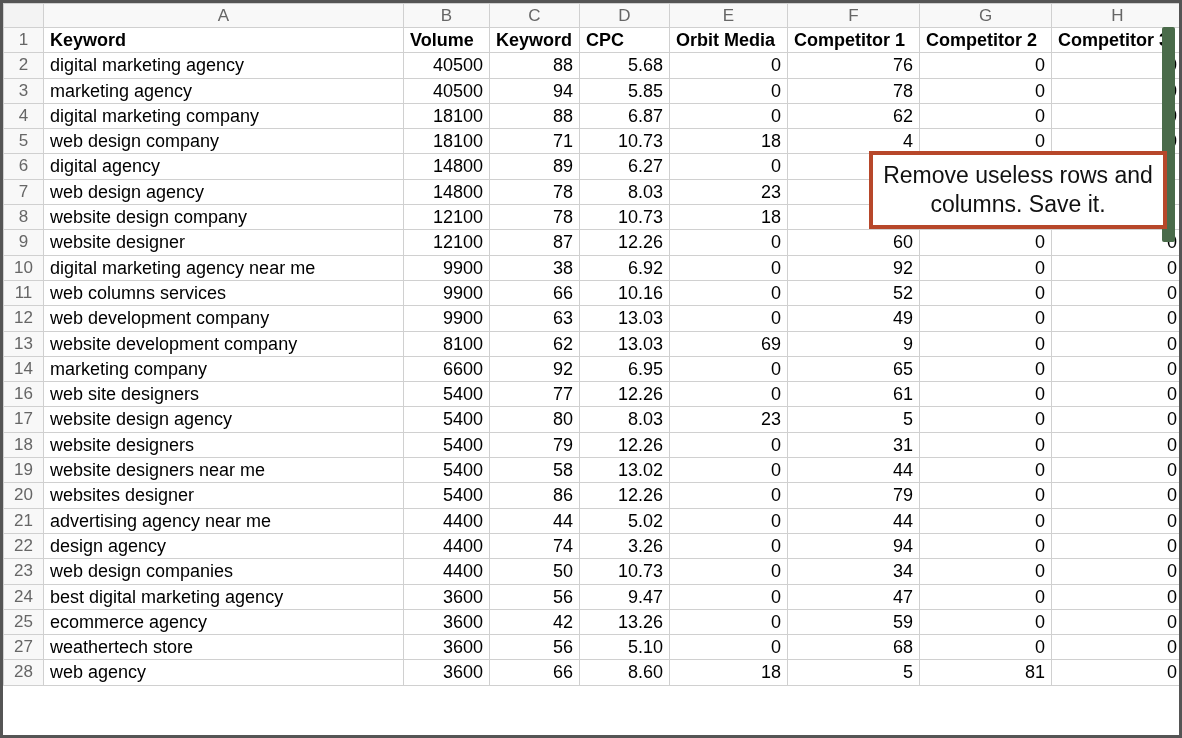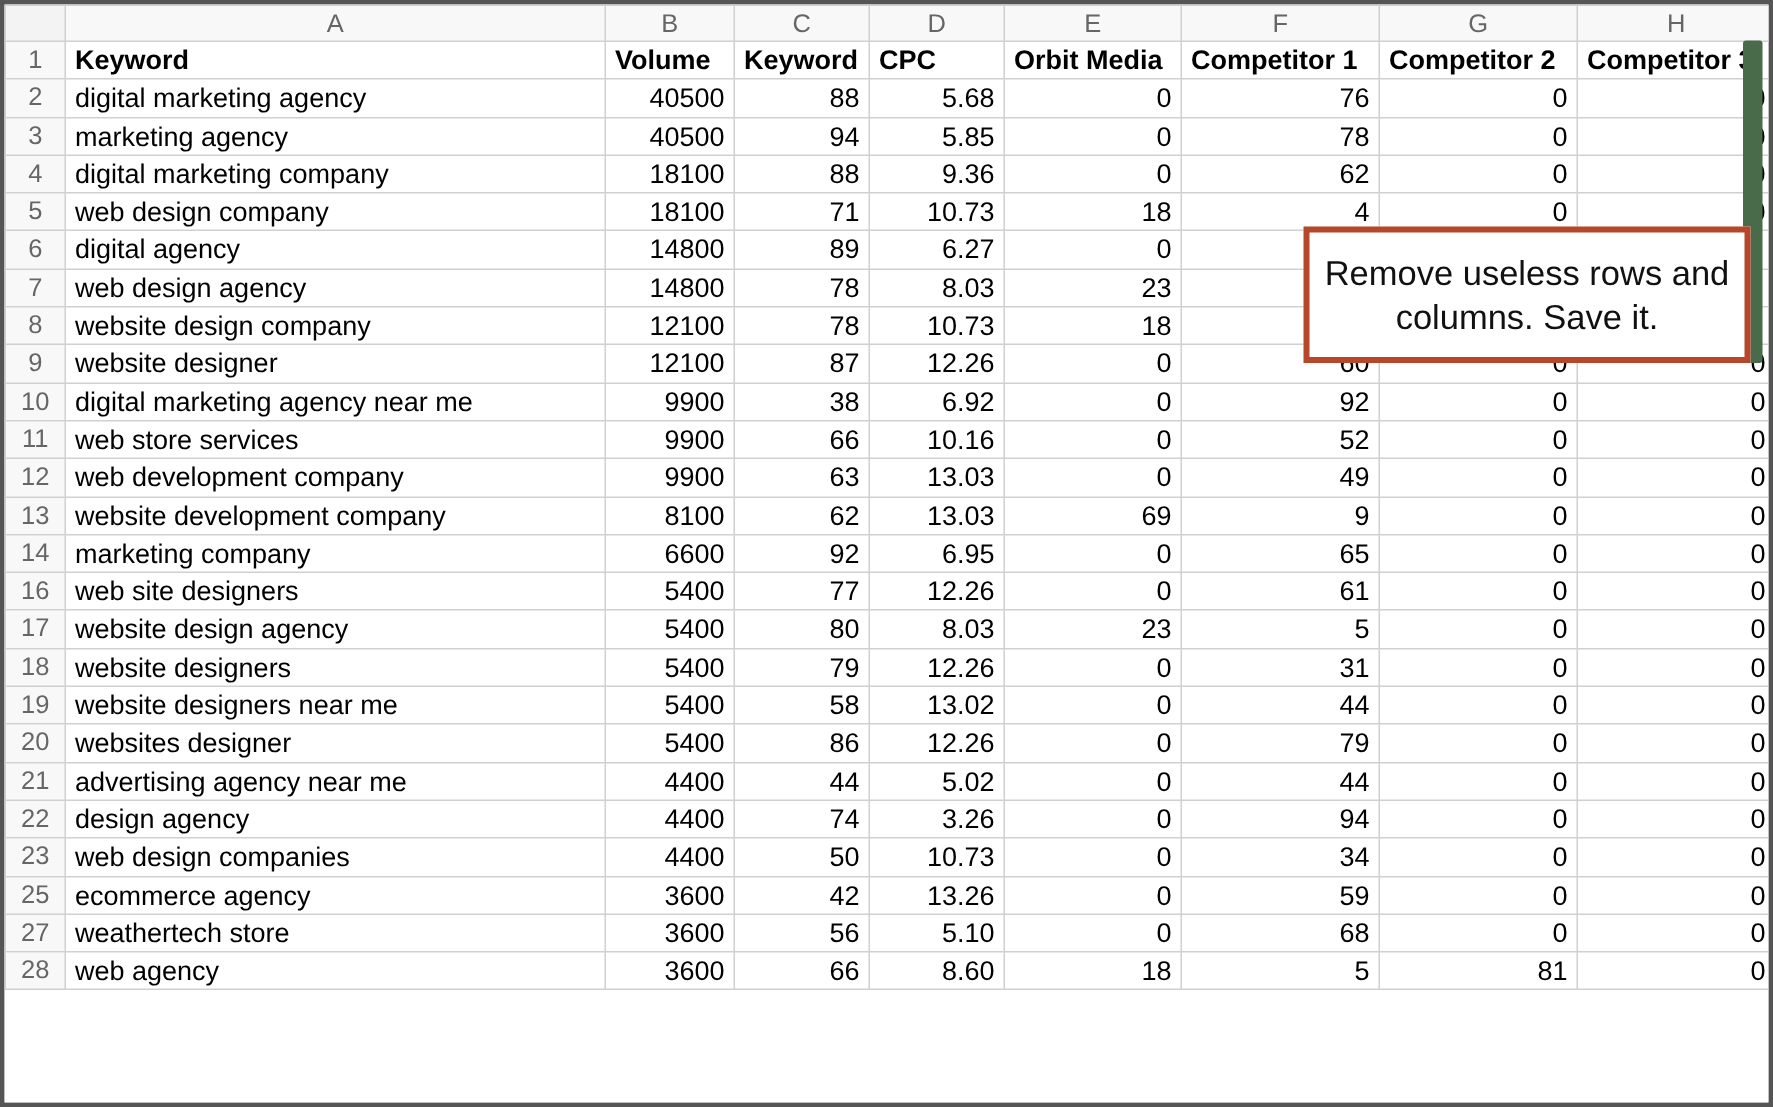--- a/index.html
+++ b/index.html
@@ -73,21 +73,21 @@
     height: 215px;
     background: #4a6b4a;
     border-radius: 2px;
   }
 
   .callout {
     position: absolute;
     top: 148px;
     left: 866px;
     width: 298px;
-    height: 91px;
+    height: 78px;
     background: #fff;
     border: 4px solid #b7472a;
     display: flex;
     align-items: center;
     justify-content: center;
     text-align: center;
     font-size: 23px;
     color: #111;
     padding: 6px 10px;
     line-height: 1.25;
@@ -154,21 +154,21 @@
           <td class="num">0</td>
           <td class="num">78</td>
           <td class="num">0</td>
           <td class="num">0</td>
         </tr>
         <tr>
           <th class="rownum">4</th>
           <td class="text">digital marketing company</td>
           <td class="num">18100</td>
           <td class="num">88</td>
-          <td class="num">9.36</td>
+          <td class="num">6.87</td>
           <td class="num">0</td>
           <td class="num">62</td>
           <td class="num">0</td>
           <td class="num">0</td>
         </tr>
         <tr>
           <th class="rownum">5</th>
           <td class="text">web design company</td>
           <td class="num">18100</td>
           <td class="num">71</td>
@@ -228,21 +228,21 @@
           <td class="num">9900</td>
           <td class="num">38</td>
           <td class="num">6.92</td>
           <td class="num">0</td>
           <td class="num">92</td>
           <td class="num">0</td>
           <td class="num">0</td>
         </tr>
         <tr>
           <th class="rownum">11</th>
-          <td class="text">web store services</td>
+          <td class="text">web columns services</td>
           <td class="num">9900</td>
           <td class="num">66</td>
           <td class="num">10.16</td>
           <td class="num">0</td>
           <td class="num">52</td>
           <td class="num">0</td>
           <td class="num">0</td>
         </tr>
         <tr>
           <th class="rownum">12</th>
@@ -355,20 +355,31 @@
           <td class="num">0</td>
         </tr>
         <tr>
           <th class="rownum">23</th>
           <td class="text">web design companies</td>
           <td class="num">4400</td>
           <td class="num">50</td>
           <td class="num">10.73</td>
           <td class="num">0</td>
           <td class="num">34</td>
+          <td class="num">0</td>
+          <td class="num">0</td>
+        </tr>
+        <tr>
+          <th class="rownum">24</th>
+          <td class="text">best digital marketing agency</td>
+          <td class="num">3600</td>
+          <td class="num">56</td>
+          <td class="num">9.47</td>
+          <td class="num">0</td>
+          <td class="num">47</td>
           <td class="num">0</td>
           <td class="num">0</td>
         </tr>
         <tr>
           <th class="rownum">25</th>
           <td class="text">ecommerce agency</td>
           <td class="num">3600</td>
           <td class="num">42</td>
           <td class="num">13.26</td>
           <td class="num">0</td>

